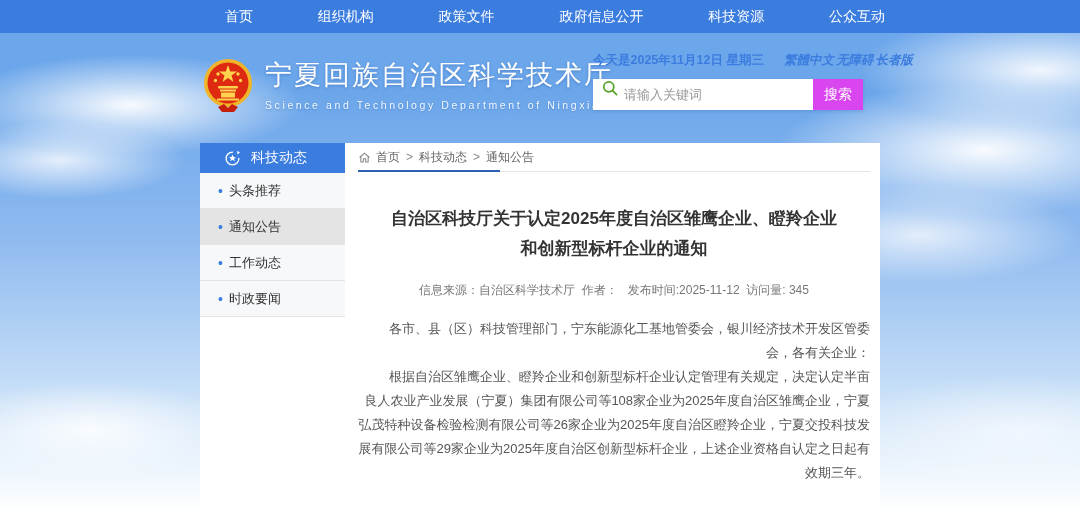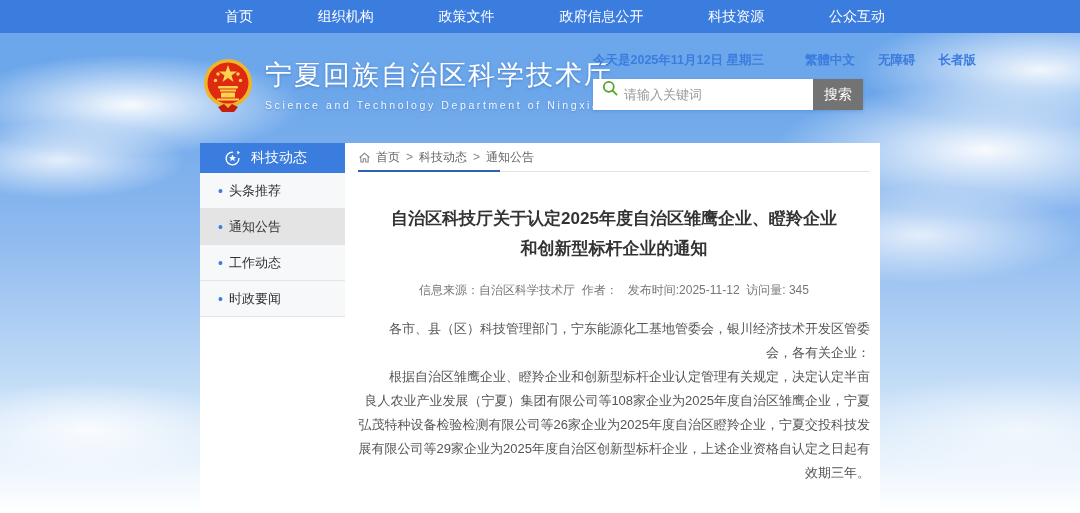--- a/index.html
+++ b/index.html
@@ -30,30 +30,30 @@
   .brand { position:absolute; left:203px; top:58px; z-index:2; display:flex; align-items:flex-start; cursor:pointer; }
   .emblem { width:50px; height:55px; margin-right:12px; flex:0 0 auto; }
   .brand-text .cn { color:#fff; font-size:27px; font-weight:normal; letter-spacing:2px;
     text-shadow:0 1px 3px rgba(30,80,160,.45); line-height:34px; }
   .brand-text .en { color:#f2f8ff; font-size:10.5px; letter-spacing:2.6px; margin-top:7px;
     text-shadow:0 1px 2px rgba(30,80,160,.4); }
 
   .hdr-right { position:absolute; left:593px; top:52px; width:278px; z-index:2; }
   .hdr-links { display:flex; font-size:12.5px; color:#3b7cdf; font-weight:bold; align-items:center; }
   .hdr-links .date { margin-right:18px; white-space:nowrap; }
-  .hdr-links a { color:#3b7cdf; text-decoration:none; margin-left:23px; cursor:pointer; white-space:nowrap; }
+  .hdr-links a { color:#3b7cdf; text-decoration:none; margin-left:2px; cursor:pointer; white-space:nowrap;font-style:italic; }
   .searchbar { margin-top:10px; display:flex; height:31px; width:270px;
     box-shadow:0 1px 3px rgba(50,90,160,.25); }
   .search-field { flex:1; background:#fff; display:flex; padding:0 8px;
     border:1px solid #fff; }
   .search-field svg { margin-right:6px; flex:0 0 auto; }
   .search-field input { border:none; outline:none; width:100%; font-size:13px; color:#333;
     font-family:"Liberation Sans",sans-serif; background:transparent; }
   .search-field input::placeholder { color:#999; }
-  .search-btn { width:50px; background:#737373; color:#fff; font-size:14px; border:none;
+  .search-btn { width:50px; background:#d946ef; color:#fff; font-size:14px; border:none;
     cursor:pointer; font-family:"Liberation Sans",sans-serif; }
 
   
   .wrapper { position:absolute; left:200px; top:143px; width:680px; height:370px;
     background:#fff; z-index:2; }
 
   
   .sidebar { position:absolute; left:0; top:0; width:145px; }
   .side-head { height:30px; background:#3b7cdf; color:#fff; font-size:14px;
     display:flex; align-items:center; padding-left:24px; cursor:pointer; }

